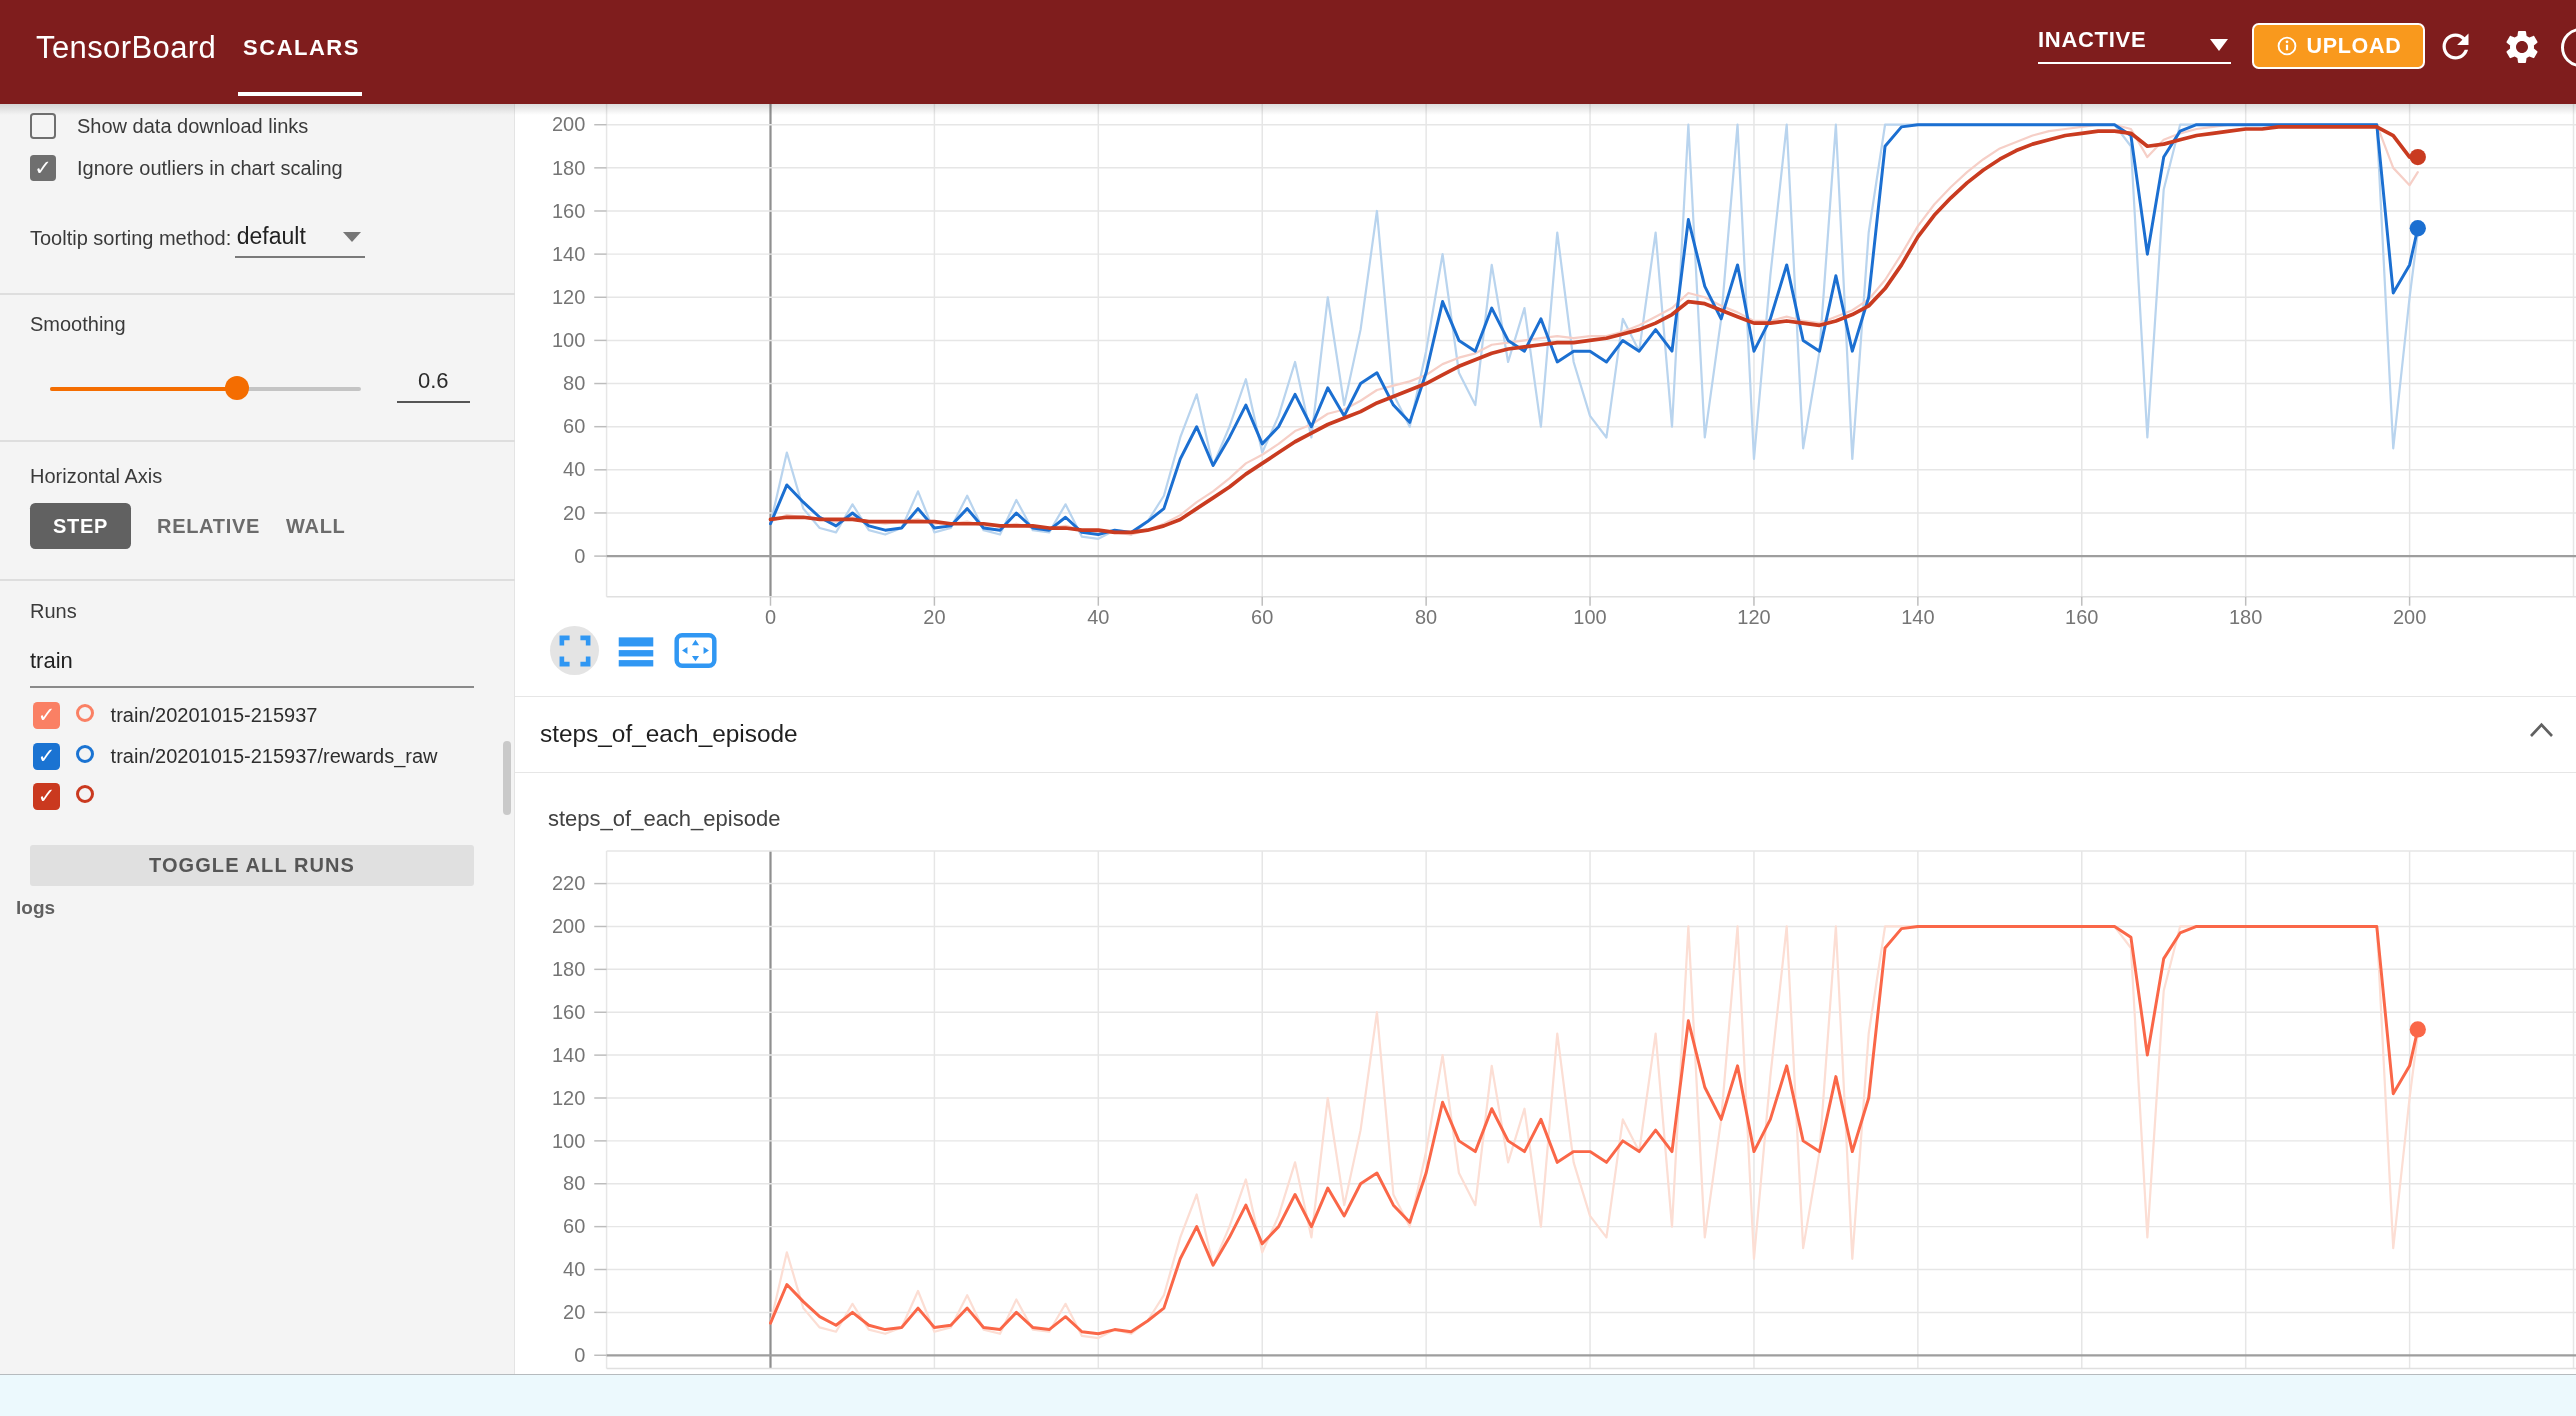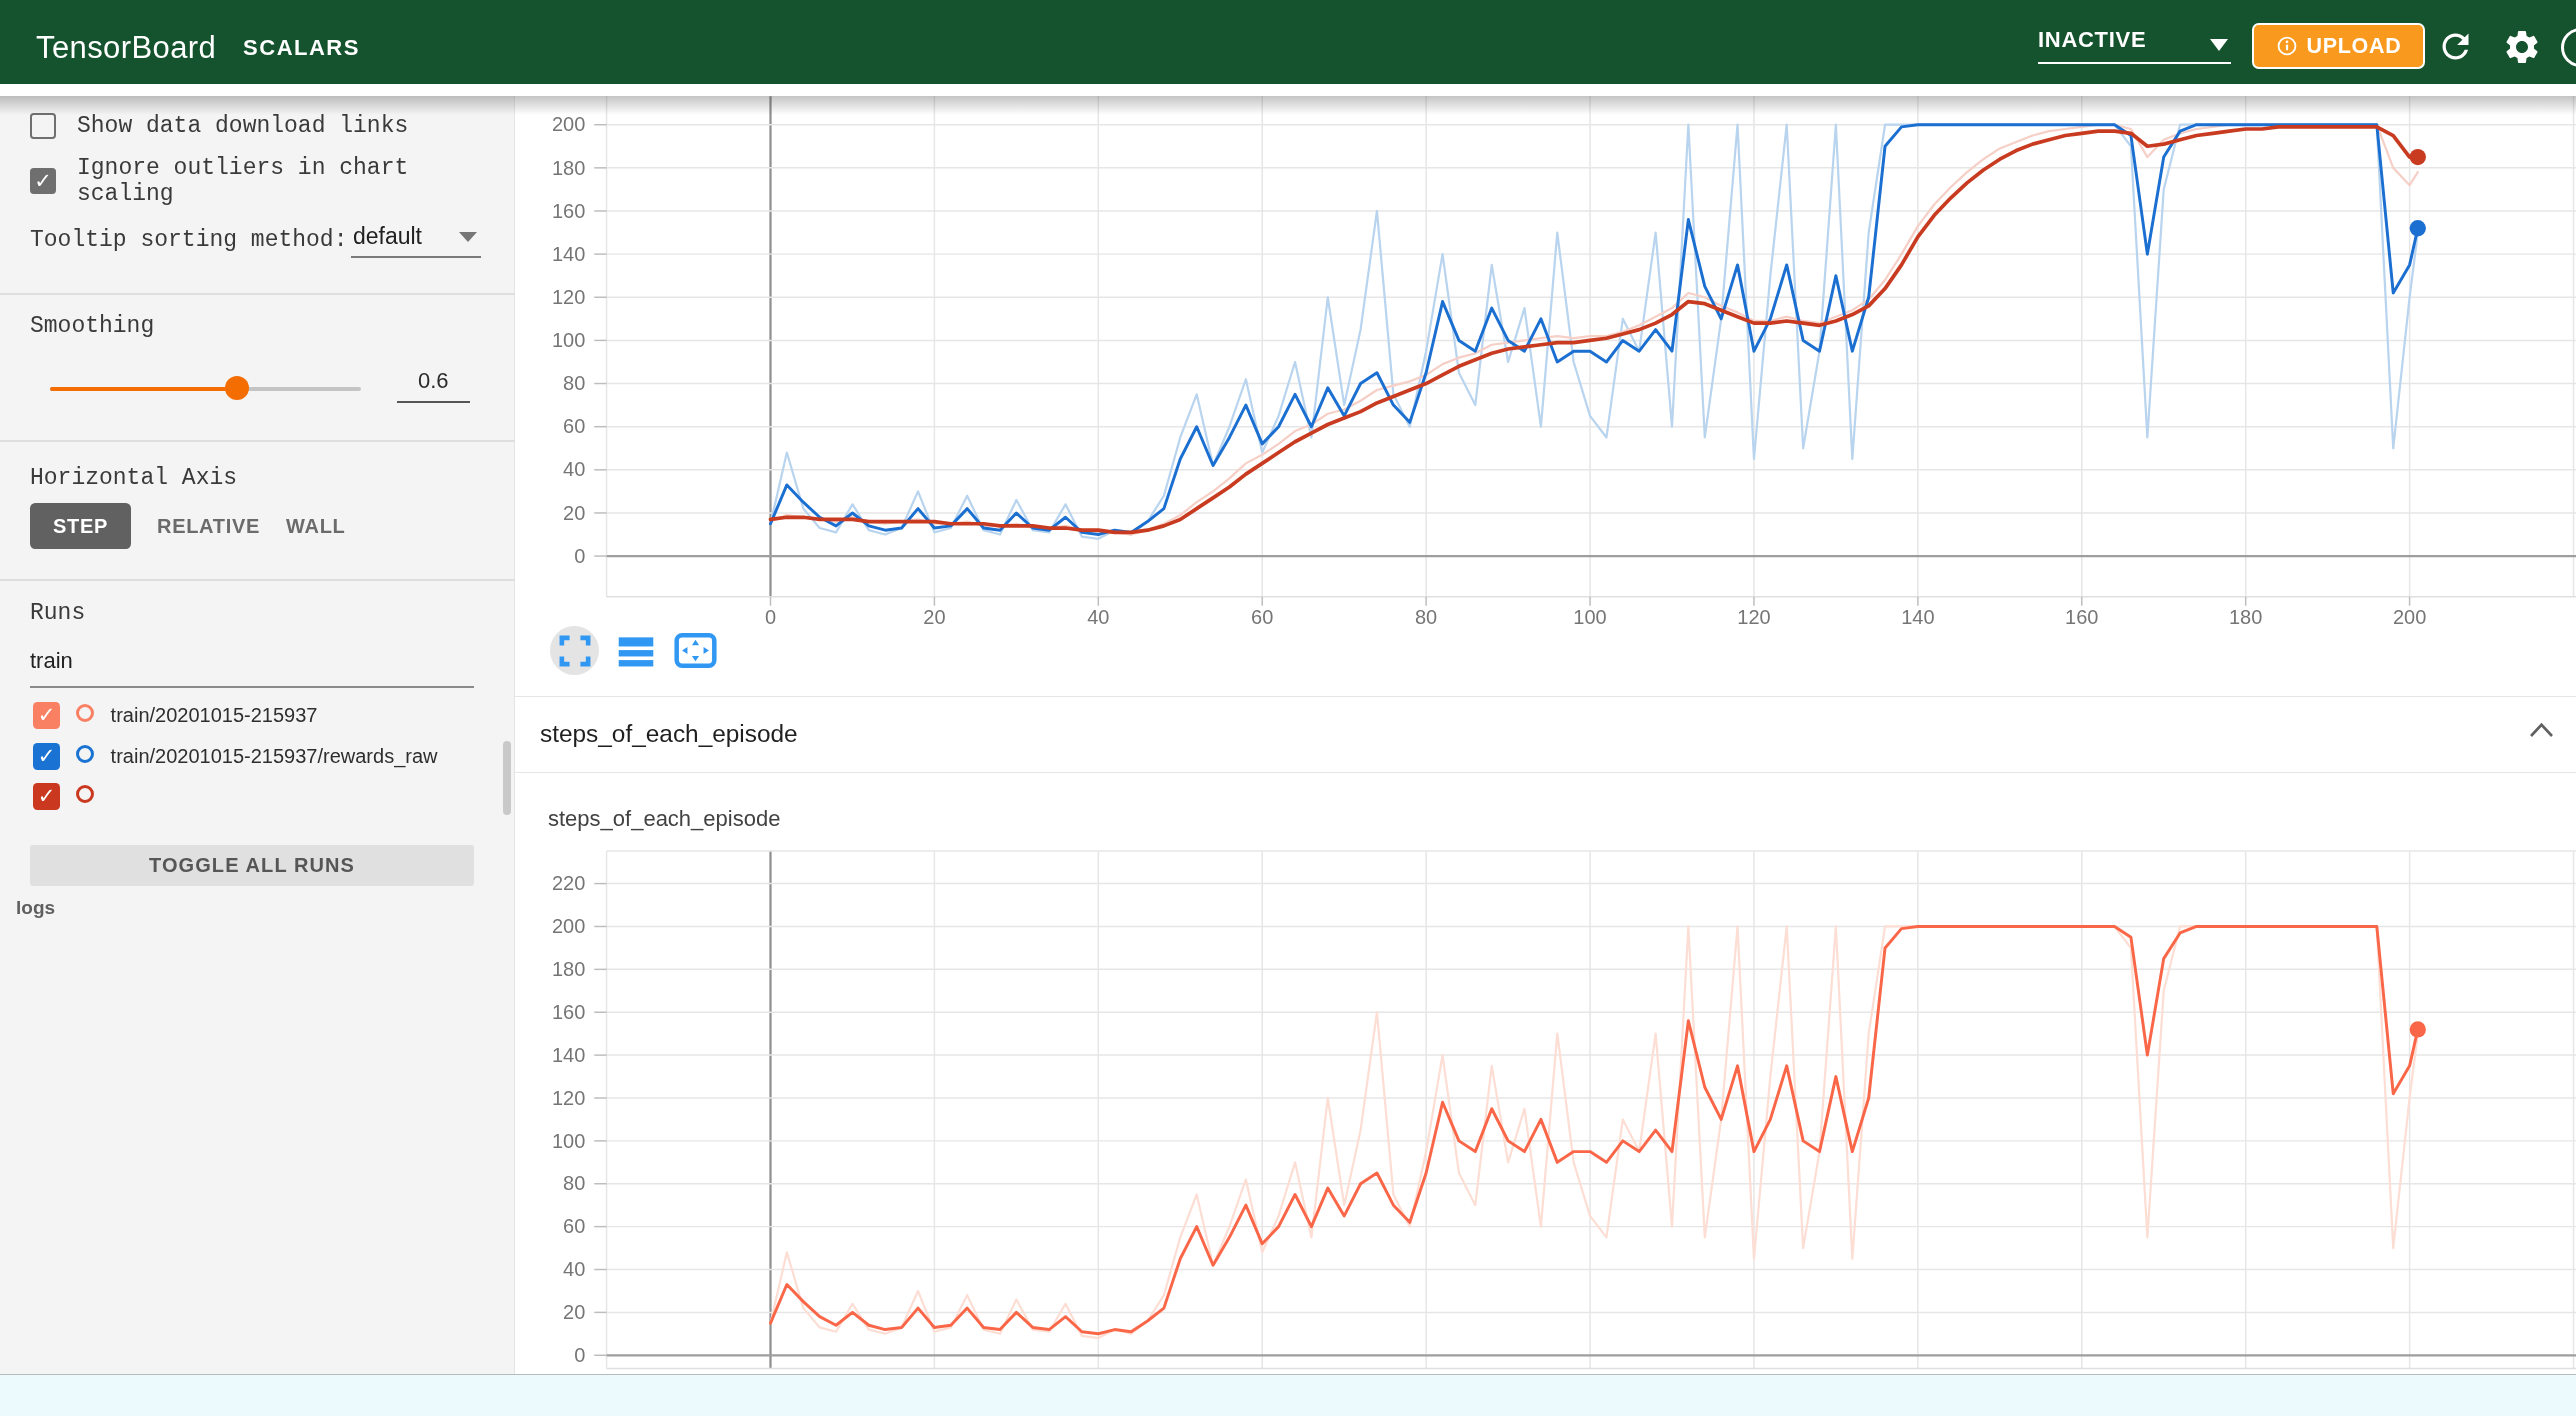--- a/index.html
+++ b/index.html
@@ -2,21 +2,21 @@
 <html style="font-size:12px"><head>
 <meta charset="utf-8">
 <style>
   * { margin:0; padding:0; box-sizing:border-box; }
   html,body { width:2576px; height:1416px; }
   body {
     position:relative; overflow:hidden; background:#ffffff;
     font-family:"Liberation Sans", sans-serif; color:#222;
   }
   
-  .header { position:absolute; left:0; top:0; width:2576px; height:84px; background:#14532d; z-index:6; }
+  .header { position:absolute; left:0; top:0; width:2576px; height:104px; background:#7f1d1d; z-index:6; }
   .app-title { position:absolute; left:36px; top:0; height:96px; display:flex; align-items:center;
                color:#fff; font-size:31px; font-weight:500; letter-spacing:0.4px; }
   .tab { position:absolute; left:238px; top:0; height:96px; width:127px; display:flex; align-items:center; justify-content:center;
          color:#fff; font-size:22px; font-weight:700; letter-spacing:1.5px; cursor:pointer; }
   .tab-underline { position:absolute; left:238px; top:92px; width:124px; height:3.7px; background:#fff; }
   .status-select { position:absolute; left:2038px; top:0; height:81px; width:194px; cursor:pointer; }
   .status-text { position:absolute; left:0; top:27px; color:#fff; font-size:22px; font-weight:700; letter-spacing:0.7px; }
   .caret-down { position:absolute; left:172px; top:39px; width:0; height:0;
                 border-left:9.6px solid transparent; border-right:9.6px solid transparent; border-top:12px solid #fff; }
   .status-underline { position:absolute; left:0; top:62px; width:193px; height:2.2px; background:#fff; }
@@ -25,21 +25,21 @@
                 gap:9px; color:#fff; font-size:21.5px; font-weight:700; letter-spacing:0.7px; cursor:pointer; }
   .hicon { position:absolute; cursor:pointer; }
   .help-circle { position:absolute; left:2561px; top:28px; width:39px; height:39px; border:3px solid #fff; border-radius:50%; }
   .header-shadow { position:absolute; left:0; top:96px; width:2576px; height:19px; z-index:5; pointer-events:none;
                    background:linear-gradient(to bottom, rgba(60,60,60,0.30), rgba(60,60,60,0)); }
 
   
   .sidebar { position:absolute; left:0; top:96px; width:515px; height:1321px; background:#f4f4f4;
              border-right:0.7px solid #e4e4e4; z-index:2; }
   .sb { position:absolute; }
-  .sb-label { font-size:23px; color:#3a3a3a;font-family:Liberation Mono, monospace; }
+  .sb-label { font-size:20px; color:#3a3a3a; }
   .divider { position:absolute; left:0; width:515px; height:1.5px; background:#dedede; }
   .cb-row { display:flex; align-items:center; gap:21px; cursor:pointer; }
   .checkbox { width:26px; height:26px; border:2.2px solid #6f6f6f; border-radius:3.7px; background:transparent;
               display:flex; align-items:center; justify-content:center; flex:0 0 auto; }
   .checkbox.checked { background:#6f6f6f; border-color:#6f6f6f; }
   .checkmark { color:#fff; font-size:21px; font-weight:700; font-family:"DejaVu Sans",sans-serif; line-height:1; }
   .dd { border-bottom:2.2px solid #7a7a7a; padding:0 4.4px 6px 1.5px; display:flex; align-items:center; gap:37px; cursor:pointer; }
   .dd-value { font-size:23px; color:#212121; }
   .dd-caret { width:0; height:0; border-left:9px solid transparent; border-right:9px solid transparent; border-top:10.4px solid #767676; }
   .slider-row { display:flex; align-items:center; }

